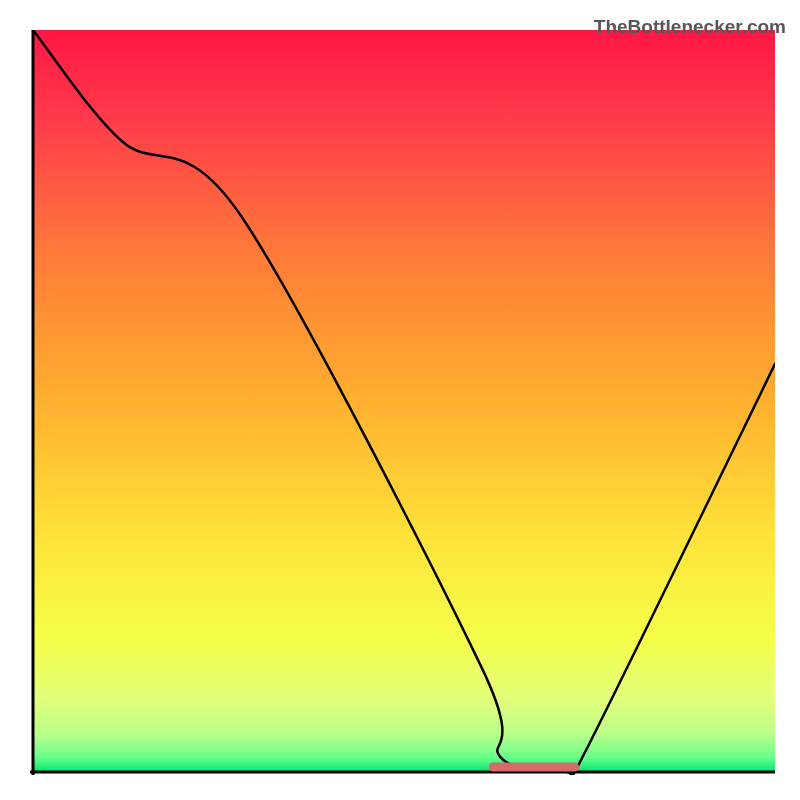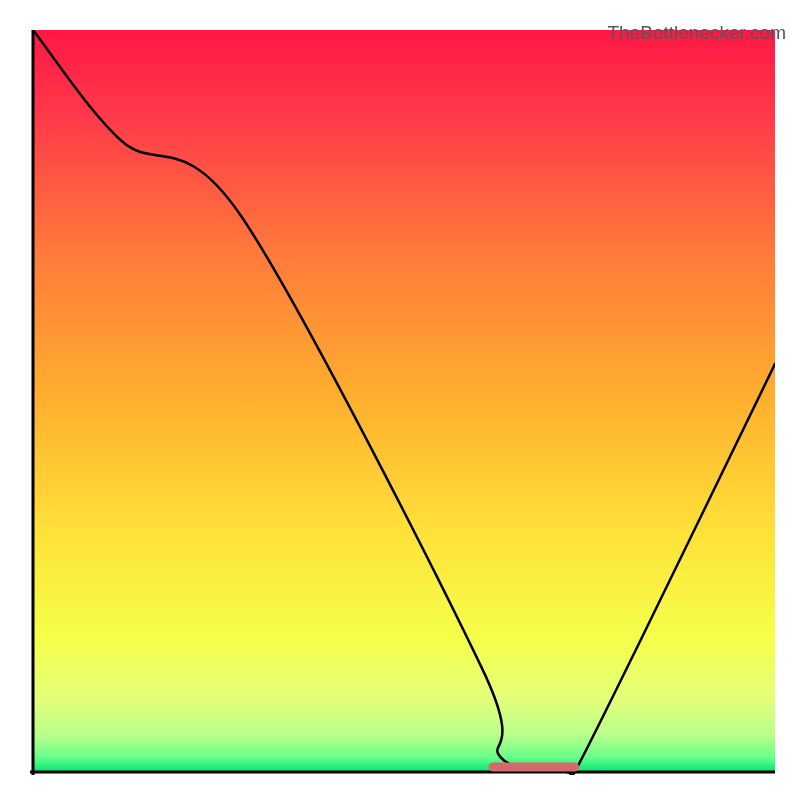--- a/index.html
+++ b/index.html
@@ -6,25 +6,25 @@
   body {
     width: 800px;
     height: 800px;
     background: #ffffff;
     font-family: Arial, sans-serif;
     position: relative;
     overflow: hidden;
   }
   .watermark {
     position: absolute;
-    top: 22px;
+    top: 16px;
     right: 14px;
     font-size: 19px;
     color: #575757;
-    font-weight: 400;
+    font-weight: 700;
     z-index: 10;
   }
   .chart-container {
     position: absolute;
     top: 30px;
     left: 30px;
     width: 745px;
     height: 745px;
   }
   .chart-svg {

